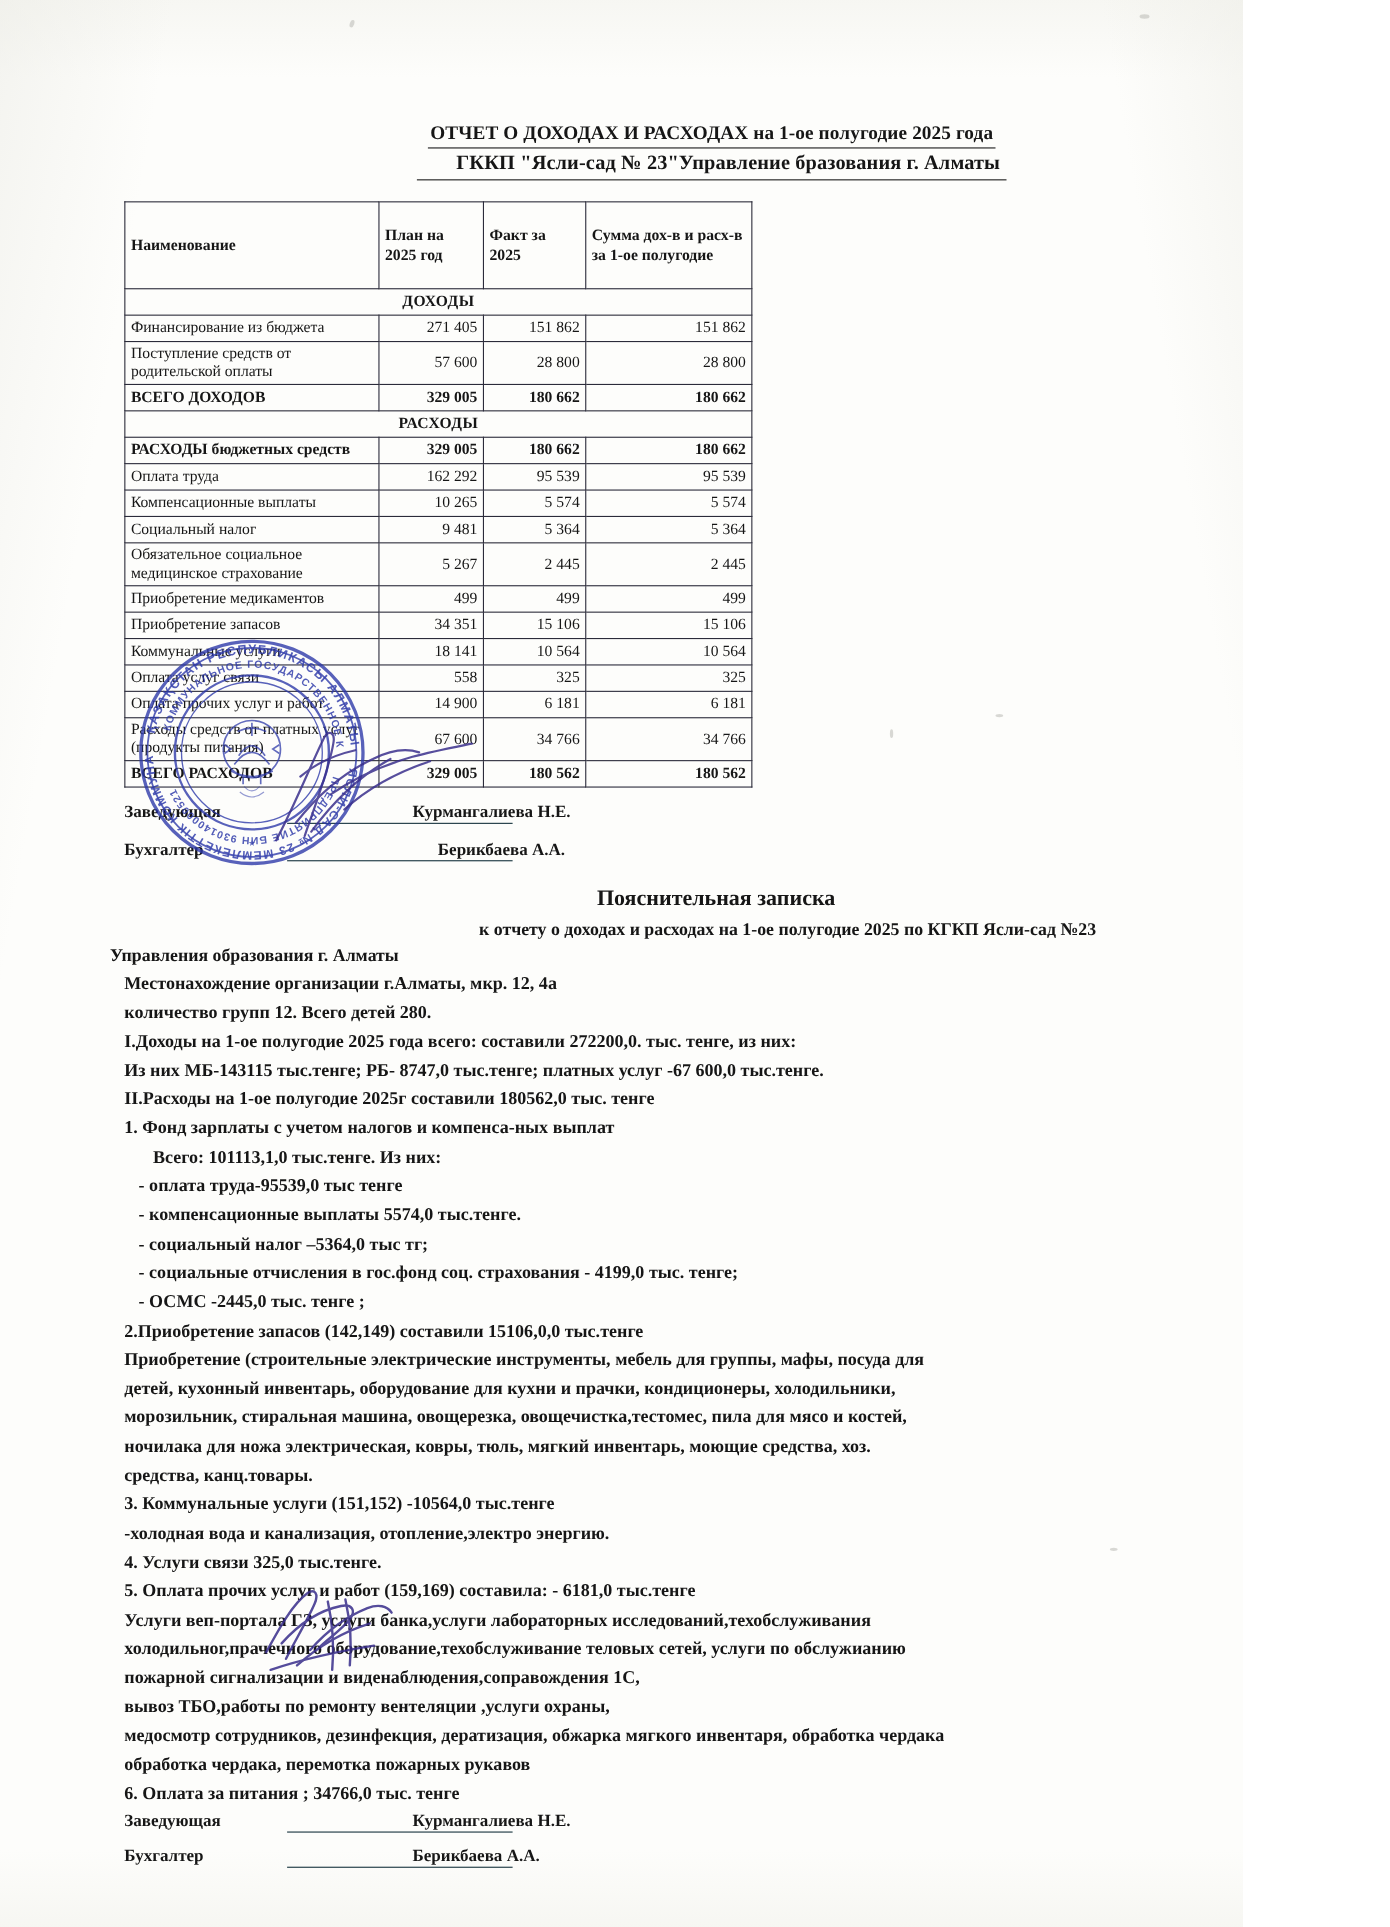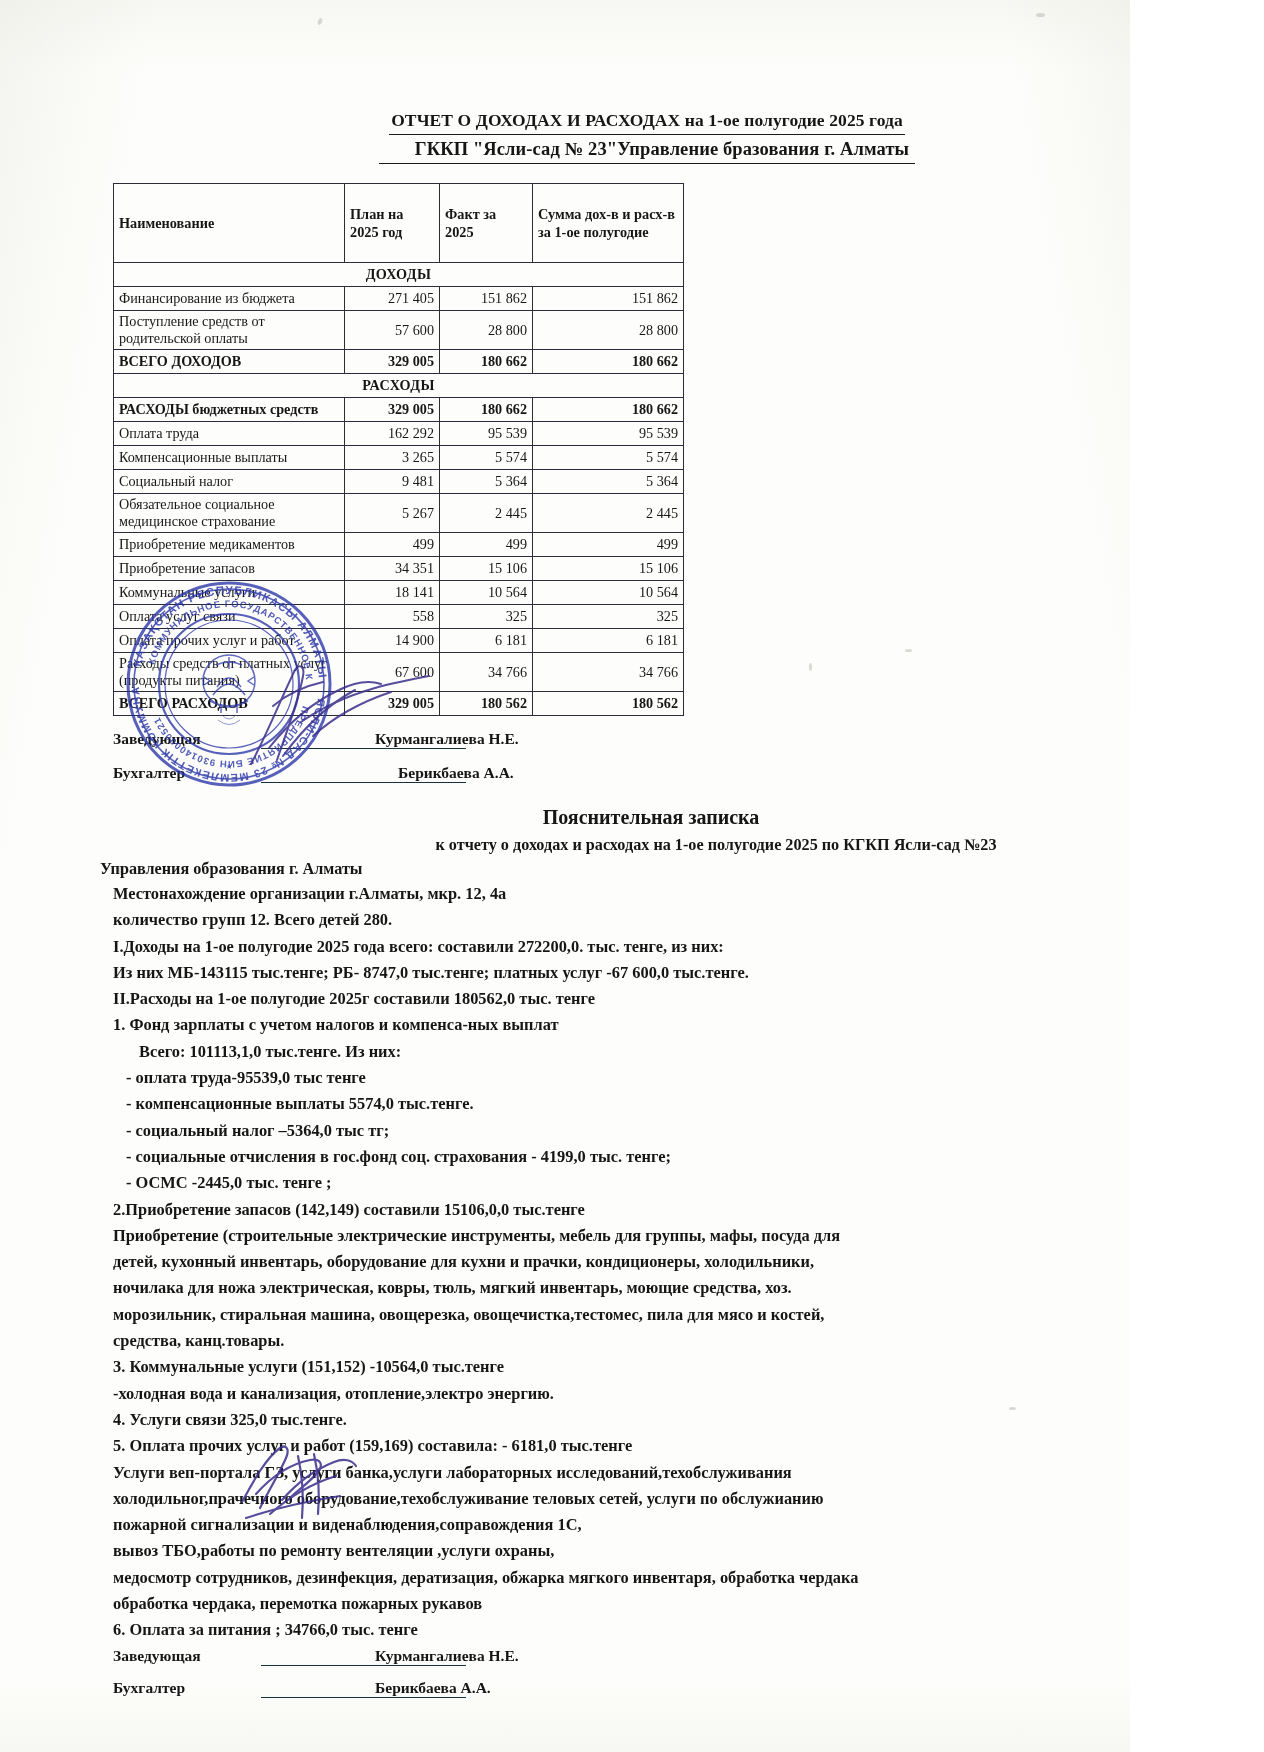--- a/index.html
+++ b/index.html
@@ -259,21 +259,21 @@
             <td class="num">180 662</td>
           </tr>
           <tr>
             <td class="name">Оплата труда</td>
             <td class="num">162 292</td>
             <td class="num">95 539</td>
             <td class="num">95 539</td>
           </tr>
           <tr>
             <td class="name">Компенсационные выплаты</td>
-            <td class="num">3 265</td>
+            <td class="num">10 265</td>
             <td class="num">5 574</td>
             <td class="num">5 574</td>
           </tr>
           <tr>
             <td class="name">Социальный налог</td>
             <td class="num">9 481</td>
             <td class="num">5 364</td>
             <td class="num">5 364</td>
           </tr>
           <tr>
@@ -351,22 +351,22 @@
         <p class="b">1. Фонд зарплаты с учетом налогов и компенса-ных выплат</p>
         <p class="b ind2">Всего: 101113,1,0 тыс.тенге. Из них:</p>
         <p class="ind1"> - оплата труда-95539,0 тыс тенге</p>
         <p class="ind1"> - компенсационные выплаты  5574,0 тыс.тенге.</p>
         <p class="ind1"> - социальный налог –5364,0 тыс тг;</p>
         <p class="ind1"> - социальные отчисления в гос.фонд соц. страхования - 4199,0 тыс. тенге;</p>
         <p class="ind1"> - ОСМС -2445,0 тыс. тенге ;</p>
         <p class="b">2.Приобретение запасов (142,149) составили 15106,0,0 тыс.тенге</p>
         <p class="">Приобретение  (строительные электрические инструменты, мебель для группы, мафы, посуда для</p>
         <p class="">детей, кухонный инвентарь, оборудование для кухни и прачки, кондиционеры, холодильники,</p>
+        <p class="">морозильник, стиральная машина, овощерезка, овощечистка,тестомес, пила для мясо и костей,</p>
         <p class="">ночилака для ножа электрическая,  ковры, тюль, мягкий инвентарь, моющие средства, хоз.</p>
-        <p class="">морозильник, стиральная машина, овощерезка, овощечистка,тестомес, пила для мясо и костей,</p>
         <p class="">средства, канц.товары.</p>
         <p class="b">3. Коммунальные услуги (151,152) -10564,0 тыс.тенге</p>
         <p class="">-холодная вода и канализация, отопление,электро энергию.</p>
         <p class="b">4. Услуги связи 325,0 тыс.тенге.</p>
         <p class="b">5. Оплата прочих услуг и работ (159,169) составила: - 6181,0 тыс.тенге</p>
         <p class="">Услуги веп-портала ГЗ, услуги банка,услуги лабораторных исследований,техобслуживания</p>
         <p class="">холодильног,прачечного оборудование,техобслуживание теловых сетей, услуги по обслужианию</p>
         <p class="">пожарной сигнализации и виденаблюдения,соправождения 1С,</p>
         <p class="">вывоз ТБО,работы по ремонту вентеляции ,услуги охраны,</p>
         <p class="">медосмотр сотрудников, дезинфекция, дератизация, обжарка мягкого инвентаря, обработка чердака</p>

